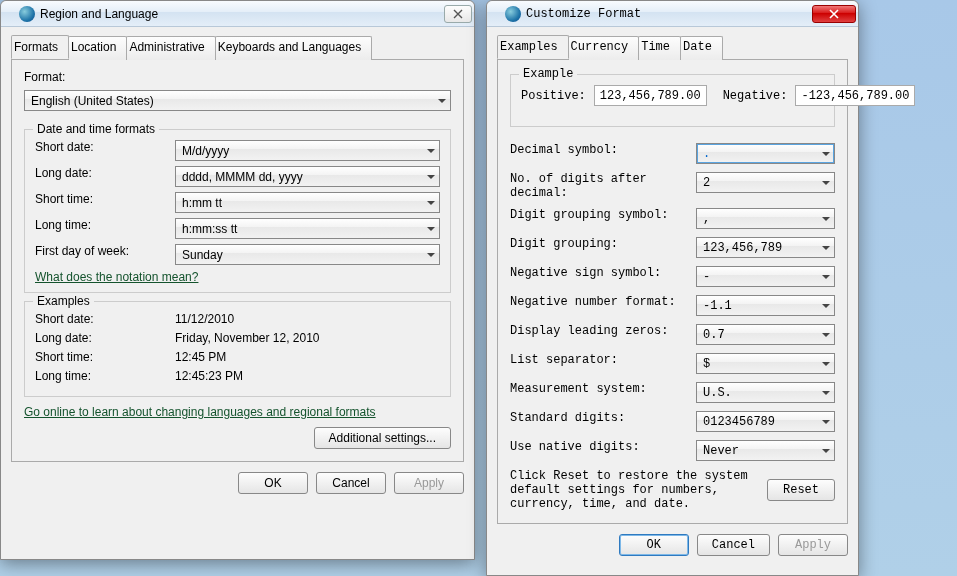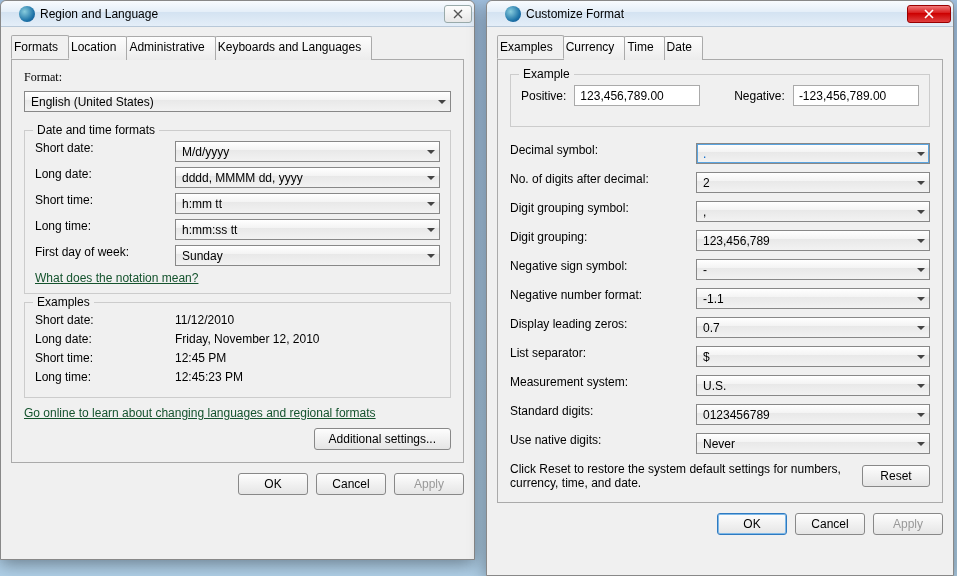--- a/index.html
+++ b/index.html
@@ -83,21 +83,21 @@
     padding-top: 4px;
     z-index: 2;
   }
   .tabcontent {
     border: 1px solid #aaa;
     border-top: none;
     padding: 10px 12px 12px 12px;
     background: #f0f0f0;
   }
 
-  .lbl { color: #000; font-family: Liberation Serif, serif; }
+  .lbl { color: #000; }
   .rowline { display: flex; margin-bottom: 5px; }
 
   .dropdown {
     height: 21px;
     border: 1px solid #888;
     background: linear-gradient(#fff,#f4f4f4 40%,#e8e8e8 41%,#f2f2f2);
     display: flex; align-items: center;
     padding: 0 18px 0 6px;
     position: relative;
     color: #000;
@@ -137,21 +137,21 @@
     align-items: center; justify-content: center;
     color: #000;
   }
   .btn.disabled { color: #999; }
   .btn.default { border: 1px solid #2f7ac0; box-shadow: 0 0 0 1px #7db8e8 inset; }
 
   .btnrow { display: flex; justify-content: flex-end; gap: 8px; margin-top: 10px; }
 
   
   #dlg-region { left: 0; top: 0; width: 475px; height: 560px; }
-  #dlg-customize { left: 486px; top: 0; width: 468px; height: 576px; }
+  #dlg-customize { left: 486px; top: 0; width: 373px; height: 576px; font-family: Liberation Mono, monospace; }
 
   .textinput {
     height: 21px;
     border: 1px solid #aaa;
     background: #fff;
     padding: 0 5px;
     display: flex; align-items: center;
   }
 
   .col-label { width: 140px; flex: none; }

